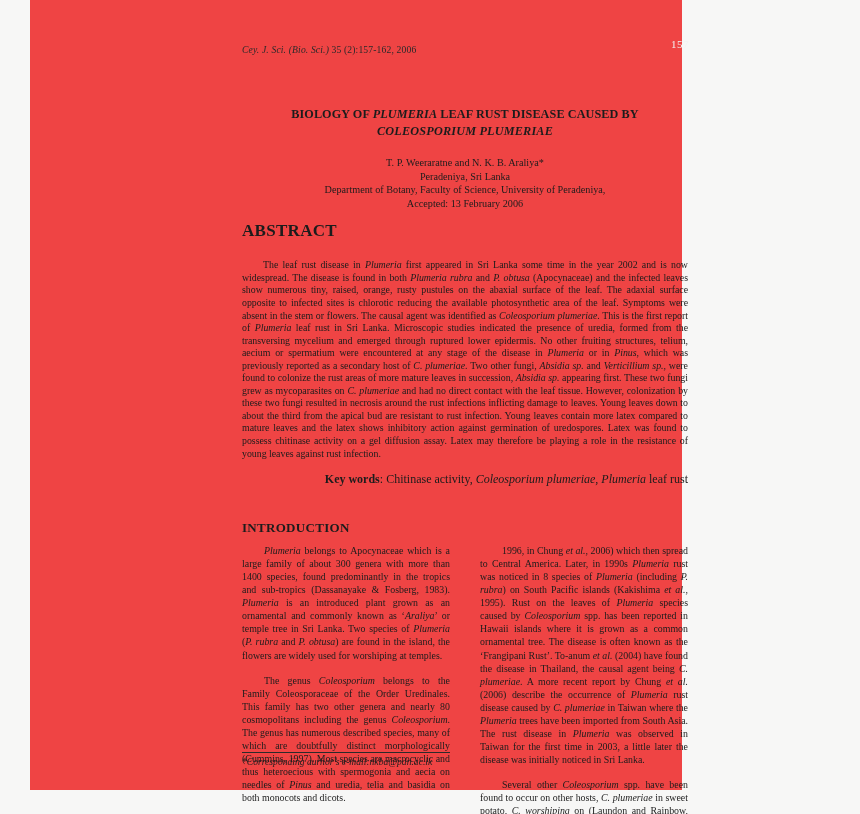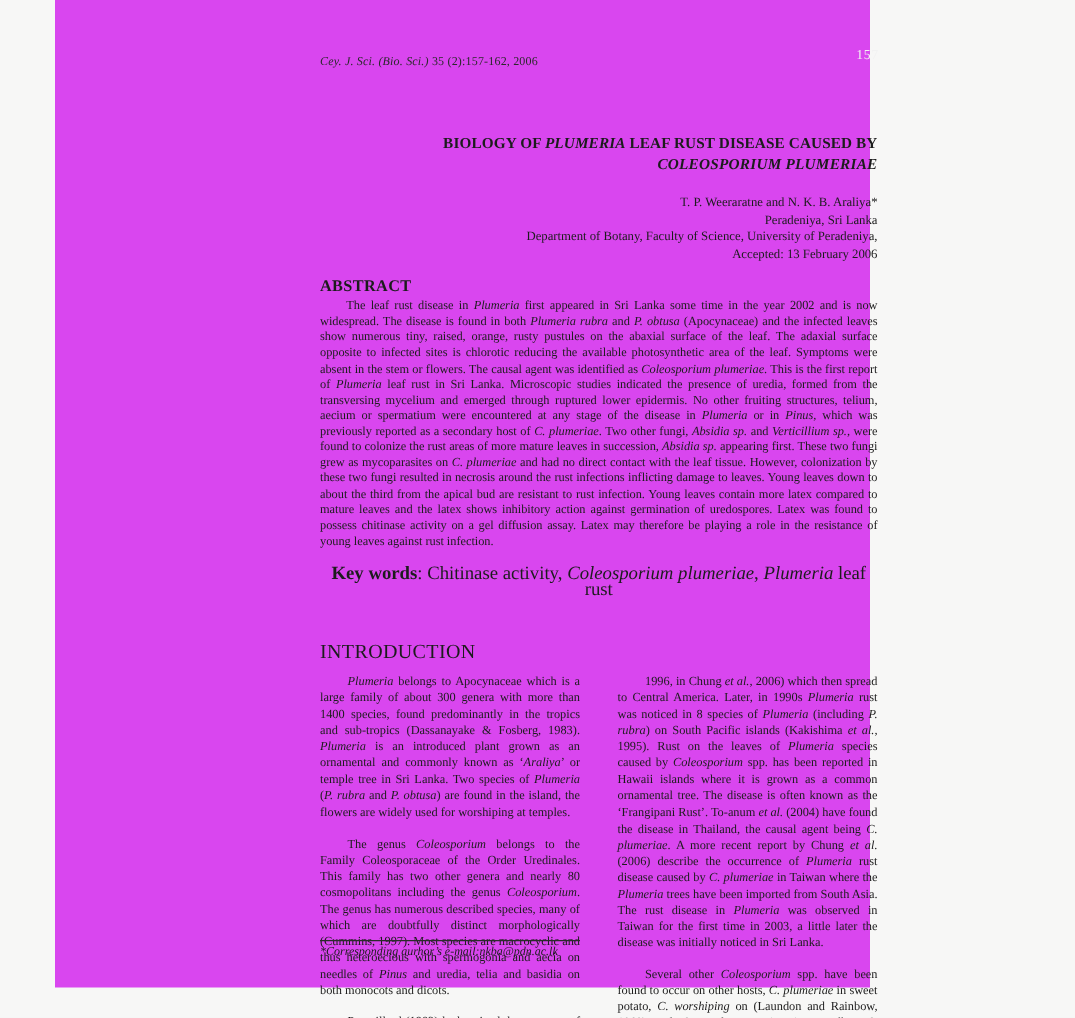--- a/index.html
+++ b/index.html
@@ -21,25 +21,25 @@
     left: 0;
     top: 0;
     width: 860px;
     height: 814px;
     background: #f7f7f6;
   }
 
   
   .sheet {
     position: absolute;
-    left: 44px;
+    left: 30px;
     top: 0px;
     width: 652px;
     height: 790px;
-    background: #d946ef;
+    background: #ef4444;
   }
 
   .content {
     position: absolute;
     left: 212px;
     top: 44px;
     width: 446px;
   }
 
   
@@ -61,21 +61,21 @@
     right: -1px;
     top: -6px;
     font-size: 11px;
     color: #f2f2f2;
     letter-spacing: 0.5px;
   }
 
   
   .title-block {
     margin-top: 36px;
-    text-align: right;
+    text-align: center;
   }
   .doc-title {
     font-size: 12.2px;
     font-weight: bold;
     line-height: 16.5px;
     letter-spacing: 0.1px;
     margin: 0;
   }
   .doc-title .ital {
     font-style: italic;
@@ -97,49 +97,49 @@
     font-size: 10.2px;
     line-height: 13.6px;
   }
   .accepted {
     font-size: 10.2px;
     line-height: 13.6px;
   }
 
   
   .section-head {
-    font-size: 13px;
+    font-size: 17px;
     font-weight: bold;
     letter-spacing: 0.3px;
     margin-top: 11px;
   }
   .abstract-body {
-    margin-top: 2px;
+    margin-top: 18px;
     font-size: 9.9px;
     line-height: 12.55px;
     text-align: justify;
     text-indent: 21px;
     letter-spacing: -0.02px;
   }
 
   .keywords {
     margin-top: 13px;
-    font-size: 15px;
+    font-size: 12px;
     line-height: 13px;
-    text-align: center;
+    text-align: right;
   }
   .keywords .kw-label {
     font-weight: bold;
   }
 
   
   .intro-head {
     margin-top: 34px;
-    font-size: 16px;
-    font-weight: normal;
+    font-size: 13px;
+    font-weight: bold;
     letter-spacing: 0.3px;
   }
 
   .columns {
     position: relative;
     margin-top: 8px;
     width: 446px;
     height: 300px;
   }
   .col {

